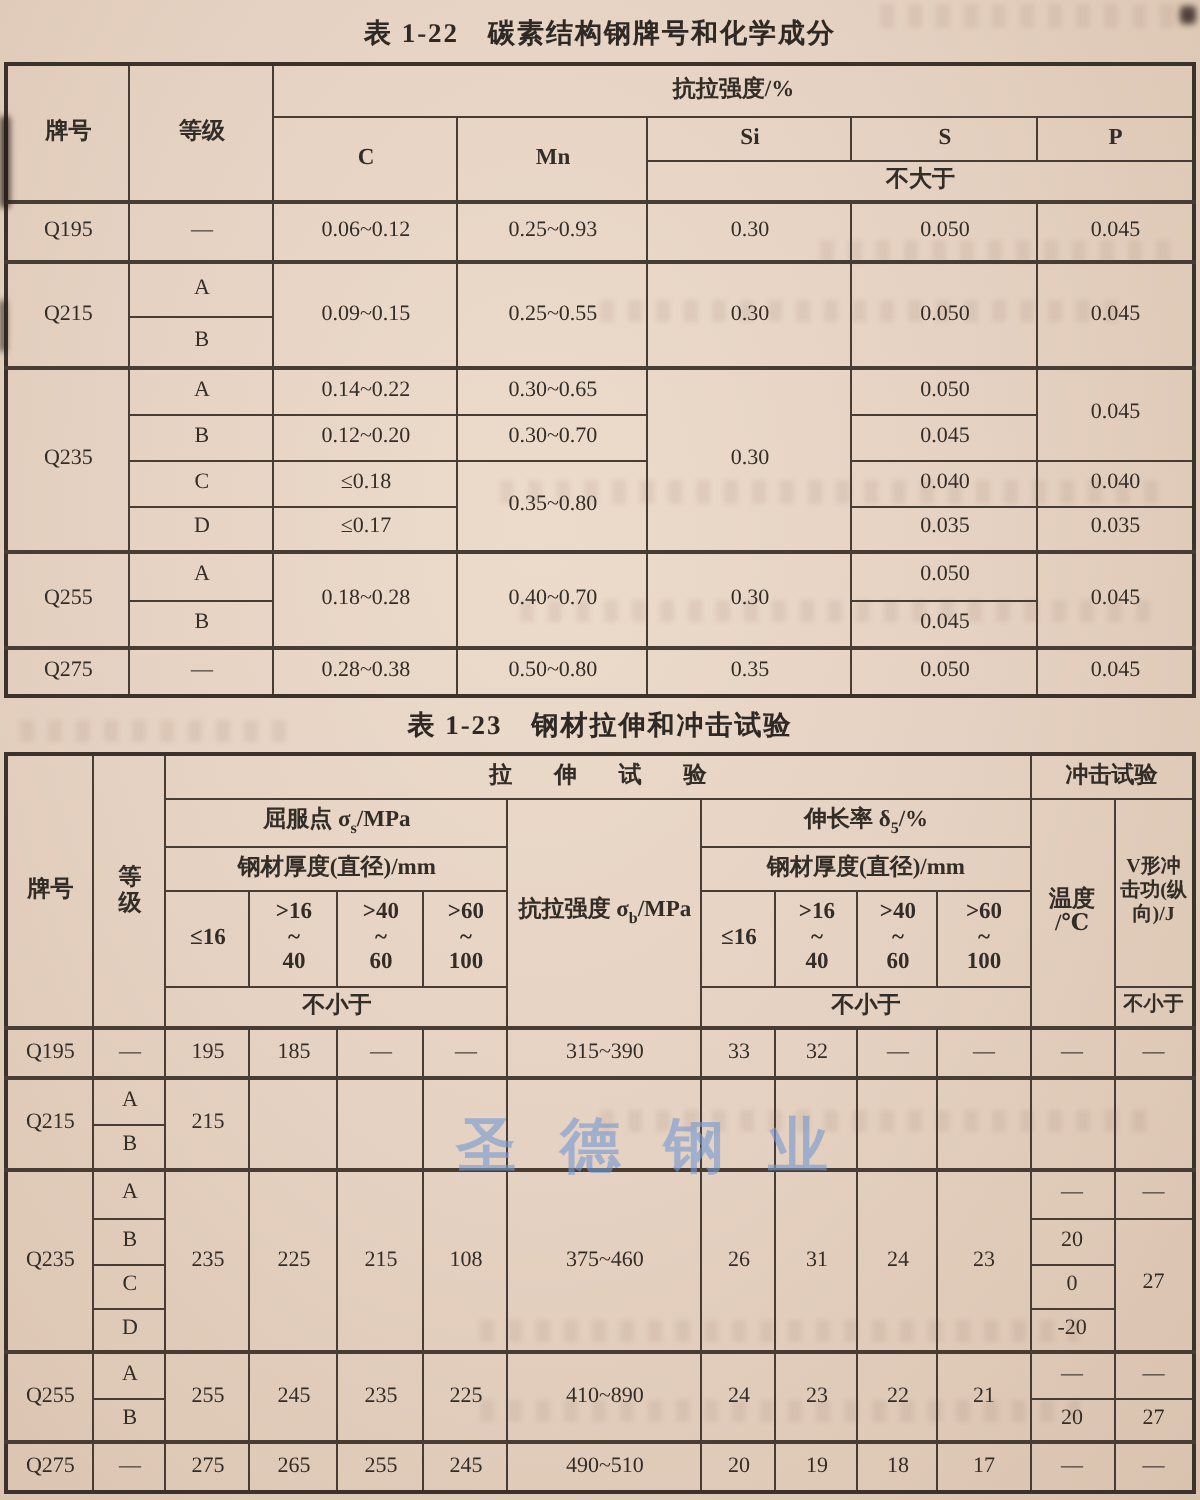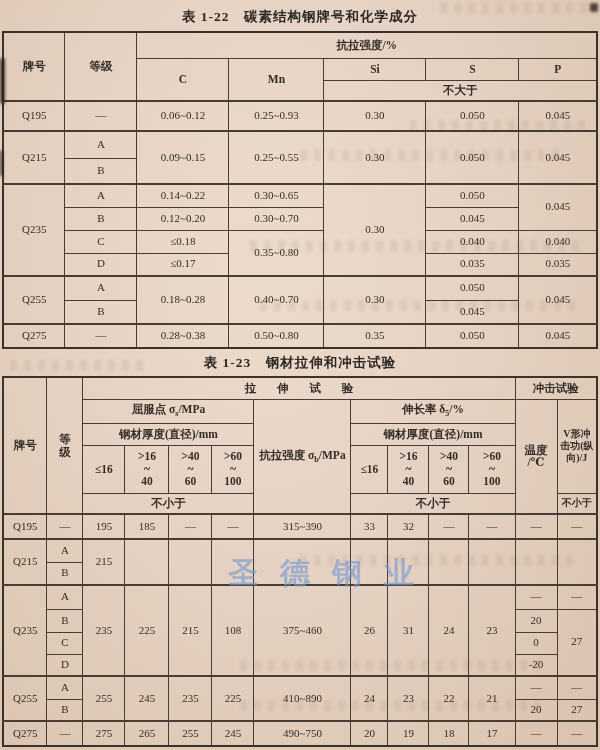--- a/index.html
+++ b/index.html
@@ -310,21 +310,21 @@
           <td>20</td>
           <td>27</td>
         </tr>
         <tr class="group" style="height: 25px;">
           <td>Q275</td>
           <td>—</td>
           <td>275</td>
           <td>265</td>
           <td>255</td>
           <td>245</td>
-          <td>490~750</td>
+          <td>490~510</td>
           <td>20</td>
           <td>19</td>
           <td>18</td>
           <td>17</td>
           <td>—</td>
           <td>—</td>
         </tr>
       </tbody>
     </table>
 

